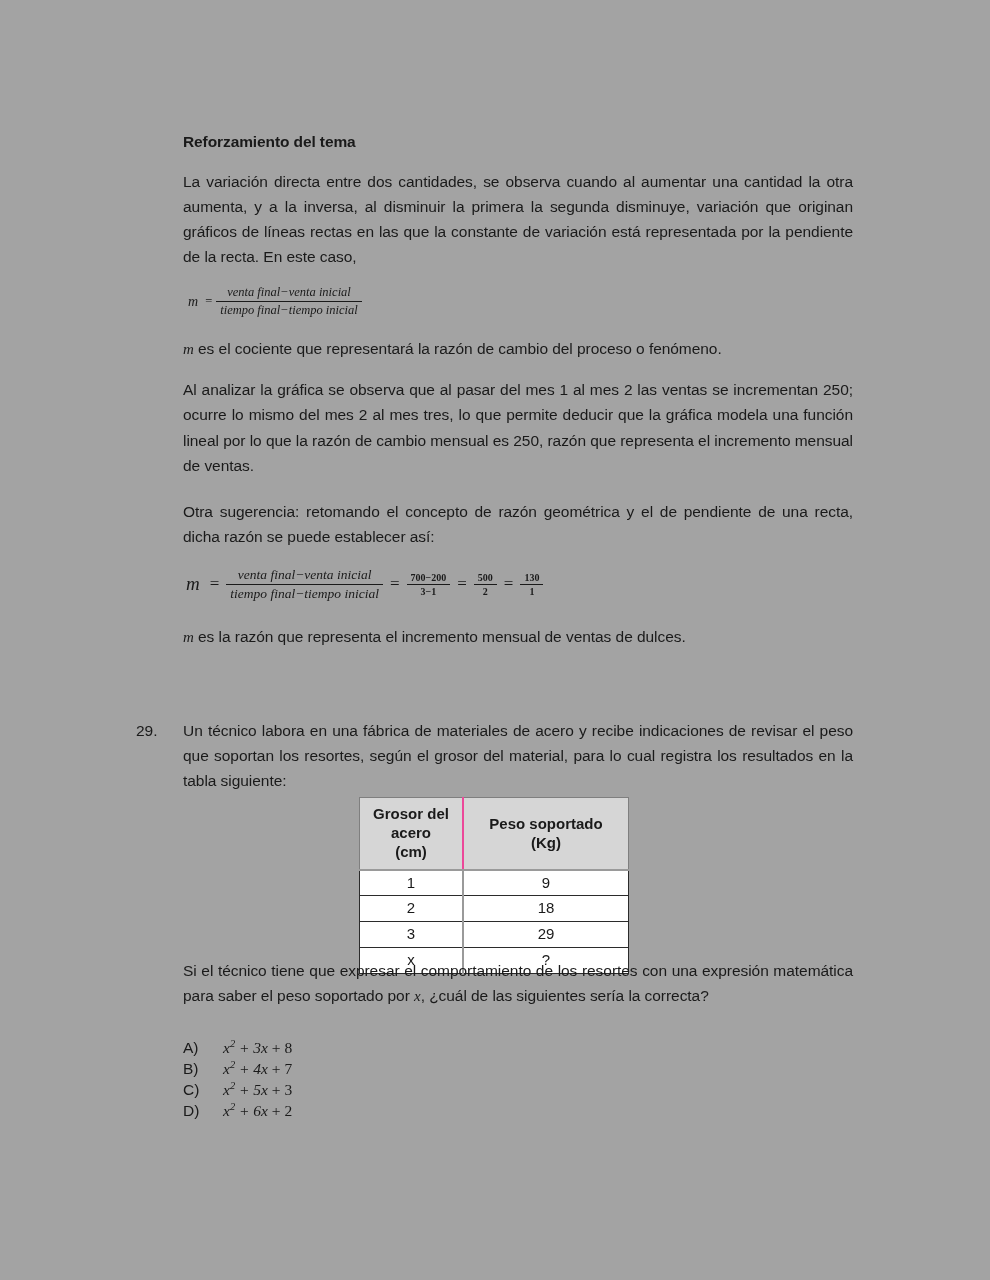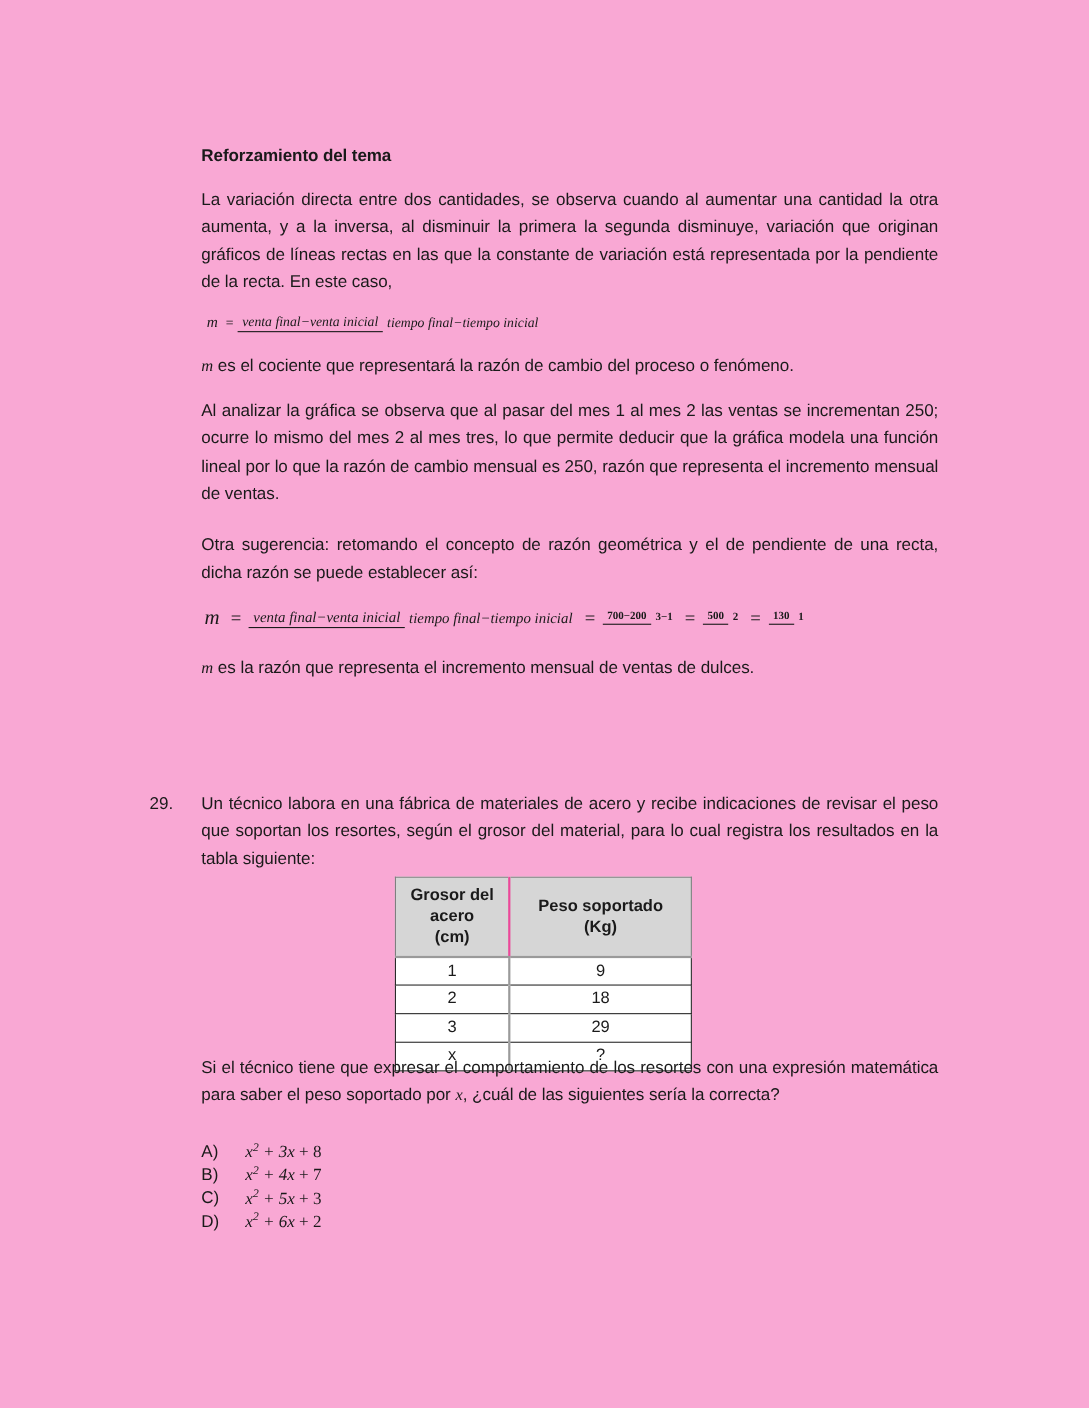--- a/index.html
+++ b/index.html
@@ -14,21 +14,21 @@
     font-family: "Liberation Sans", sans-serif;
     color: #1a1a1a;
     overflow: hidden;
   }
 
   .page {
     position: absolute;
     left: 0; top: 0;
     width: 990px;
     height: 1280px;
-    background: #f9a8d4;
+    background: #a3a3a3;
   }
 
   .content {
     position: absolute;
     left: 183px;
     top: 133px;
     width: 670px;
   }
 
   h2.section-head {
@@ -65,20 +65,21 @@
   .formula .var {
     font-size: 15px;
     margin-right: 3px;
   }
   .formula .eq {
     font-style: normal;
     margin: 0 4px;
   }
   .frac {
     display: inline-flex;
+    flex-direction: column;
     text-align: center;
     vertical-align: middle;
   }
   .frac .num {
     padding: 0 4px 1px 4px;
     border-bottom: 1px solid #1a1a1a;
     white-space: nowrap;
   }
   .frac .den {
     padding: 1px 4px 0 4px;

